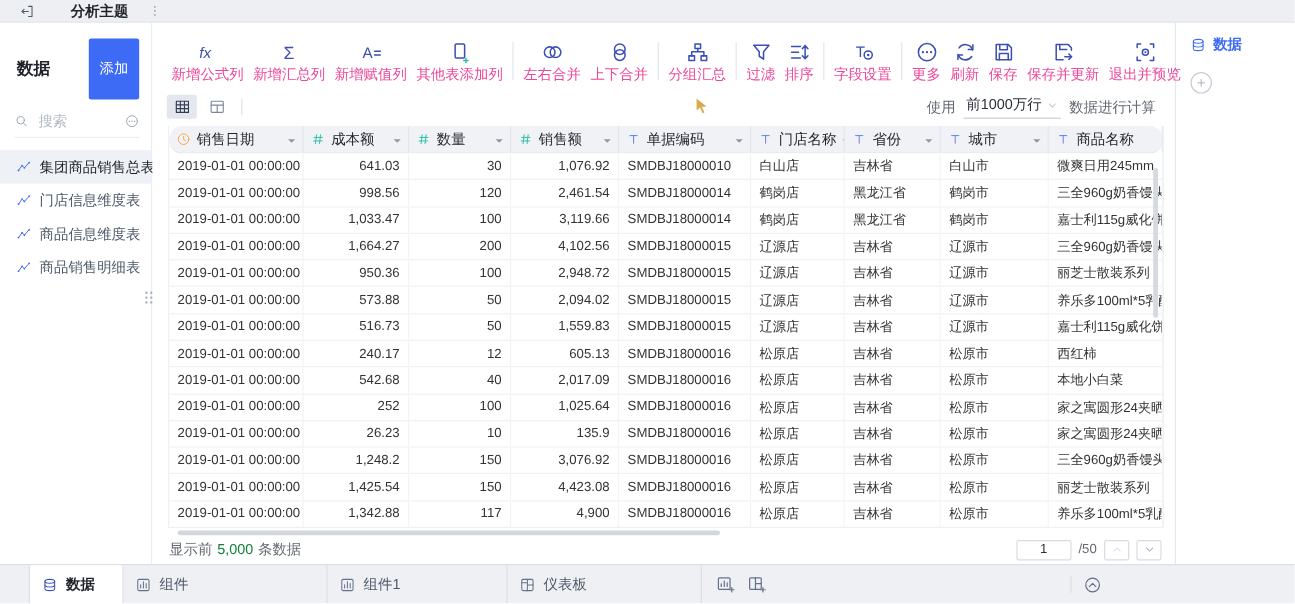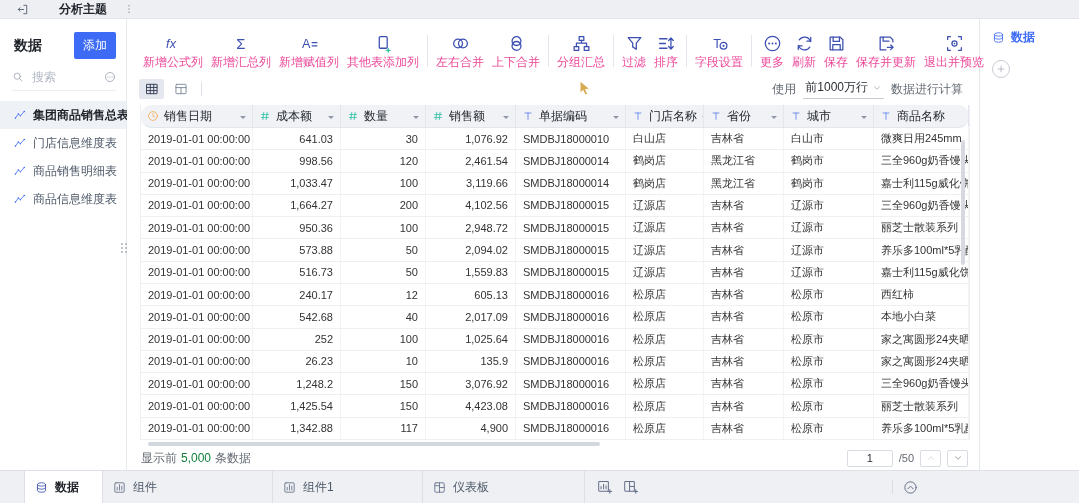--- a/index.html
+++ b/index.html
@@ -17,30 +17,30 @@
 
   
   .body{display:flex;height:451px}
   .sidebar{width:127px;border-right:1px solid #e6e9ee;background:#fff;display:flex;flex-direction:column}
   .main{flex:1;min-width:0;display:flex;flex-direction:column;position:relative;background:#fff}
   .right-panel{width:100px;border-left:1px solid #e4e7ec;background:#fff;padding:10px 0 0 12px}
 
   
   .side-head{display:flex;align-items:center;justify-content:space-between;padding:13px 10px 8px 14px}
   .side-title{font-size:14px;font-weight:bold;color:#1f2329}
-  .add-btn{background:#3d6bf5;color:#fff;border:none;border-radius:2px;font-size:12px;padding:5px 9px;cursor:pointer}
+  .add-btn{background:#3d6bf5;color:#fff;border:none;border-radius:2px;font-size:12px;padding:17px 9px;cursor:pointer}
   .search-row{display:flex;align-items:center;margin:2px 10px 6px 12px;padding-bottom:5px;border-bottom:1px solid #eceef2}
   .search-row .ic{width:12px;height:12px;color:#9aa2b0}
   .search-row input{flex:1;border:none;outline:none;font-size:12px;margin-left:6px;min-width:0;color:#2b2f36;background:transparent}
   .search-row input::placeholder{color:#b3b9c4}
   .batch{width:14px;height:14px;color:#9aa2b0;cursor:pointer}
   .side-list{margin-top:4px}
   .side-item{display:flex;align-items:center;gap:7px;height:28px;padding:0 10px 0 14px;font-size:12px;color:#4e5969;cursor:pointer;white-space:nowrap}
   .side-item .ic{width:12px;height:12px;color:#3d6bf5}
-  .side-item.active{background:#eef1f5;color:#1f2329;font-weight:bold}
+  .side-item.active{background:#eef1f5;color:#1f2329;font-weight:normal}
 
   
   .toolbar{height:56px;display:flex;align-items:center;padding:8px 10px 0 12px}
   .tool{display:flex;flex-direction:column;align-items:center;gap:3px;padding:0 4px;cursor:pointer;white-space:nowrap}
   .tool .ic{width:19px;height:19px;color:#3c4fb2}
   .tool-label{font-size:12px;color:#ec4899;line-height:13px}
   .tb-div{width:1px;height:32px;background:#e3e6ec;margin:0 4px;flex:none}
   .toolbar-right{margin-left:auto;display:flex;align-items:center}
 
   
@@ -176,33 +176,33 @@
           <div class="side-item">
             <span class="ic">
               <svg viewBox="0 0 18 18" fill="none" stroke="currentColor" stroke-width="1.2" stroke-linecap="round" stroke-linejoin="round">
                 <path d="M2.2 13.5 6.6 7.4l2.9 2.9 5.9-6.6"></path>
                 <circle cx="2.2" cy="13.5" r="1.1" fill="currentColor" stroke="none"></circle>
                 <circle cx="6.6" cy="7.4" r="1.1" fill="currentColor" stroke="none"></circle>
                 <circle cx="9.5" cy="10.3" r="1.1" fill="currentColor" stroke="none"></circle>
                 <circle cx="15.4" cy="3.7" r="1.1" fill="currentColor" stroke="none"></circle>
               </svg>
             </span>
-            <span class="side-label">商品销售明细表</span>
+            <span class="side-label">商品信息维度表</span>
           </div>
           <div class="side-item">
             <span class="ic">
               <svg viewBox="0 0 18 18" fill="none" stroke="currentColor" stroke-width="1.2" stroke-linecap="round" stroke-linejoin="round">
                 <path d="M2.2 13.5 6.6 7.4l2.9 2.9 5.9-6.6"></path>
                 <circle cx="2.2" cy="13.5" r="1.1" fill="currentColor" stroke="none"></circle>
                 <circle cx="6.6" cy="7.4" r="1.1" fill="currentColor" stroke="none"></circle>
                 <circle cx="9.5" cy="10.3" r="1.1" fill="currentColor" stroke="none"></circle>
                 <circle cx="15.4" cy="3.7" r="1.1" fill="currentColor" stroke="none"></circle>
               </svg>
             </span>
-            <span class="side-label">商品信息维度表</span>
+            <span class="side-label">商品销售明细表</span>
           </div>
         </div>
     </aside>
 
     <main class="main">
       <div class="toolbar">
         <div class="toolbar-left" style="display:flex;align-items:center">
             <div class="tool">
               <span class="ic">
                 <svg viewBox="0 0 18 18" fill="none" stroke="currentColor" stroke-width="1.2" stroke-linecap="round" stroke-linejoin="round">

